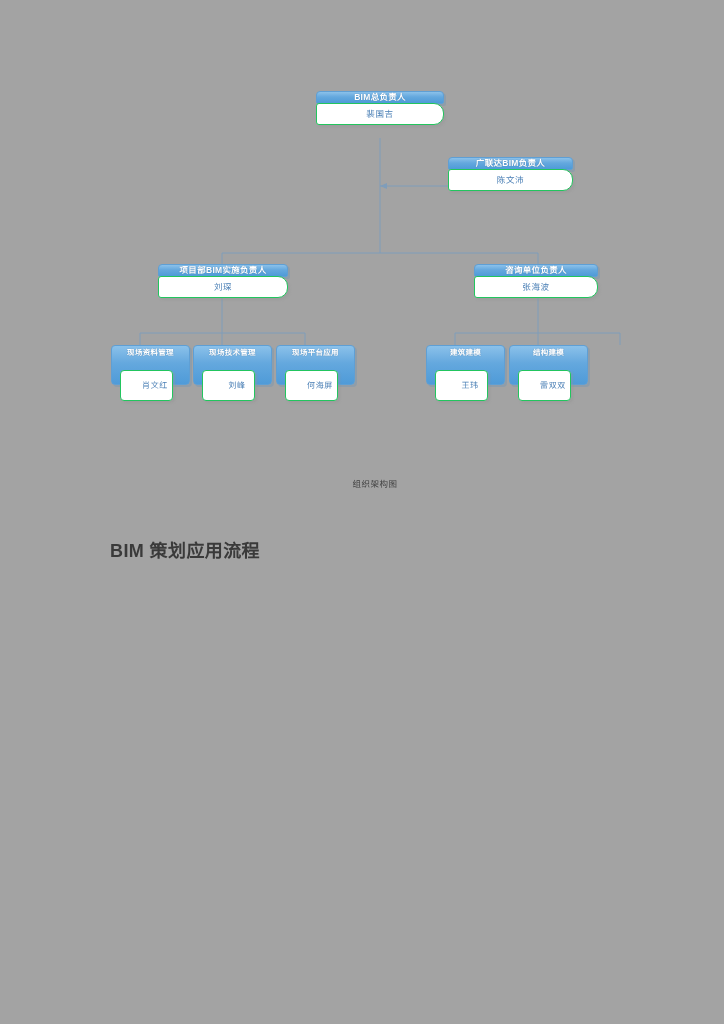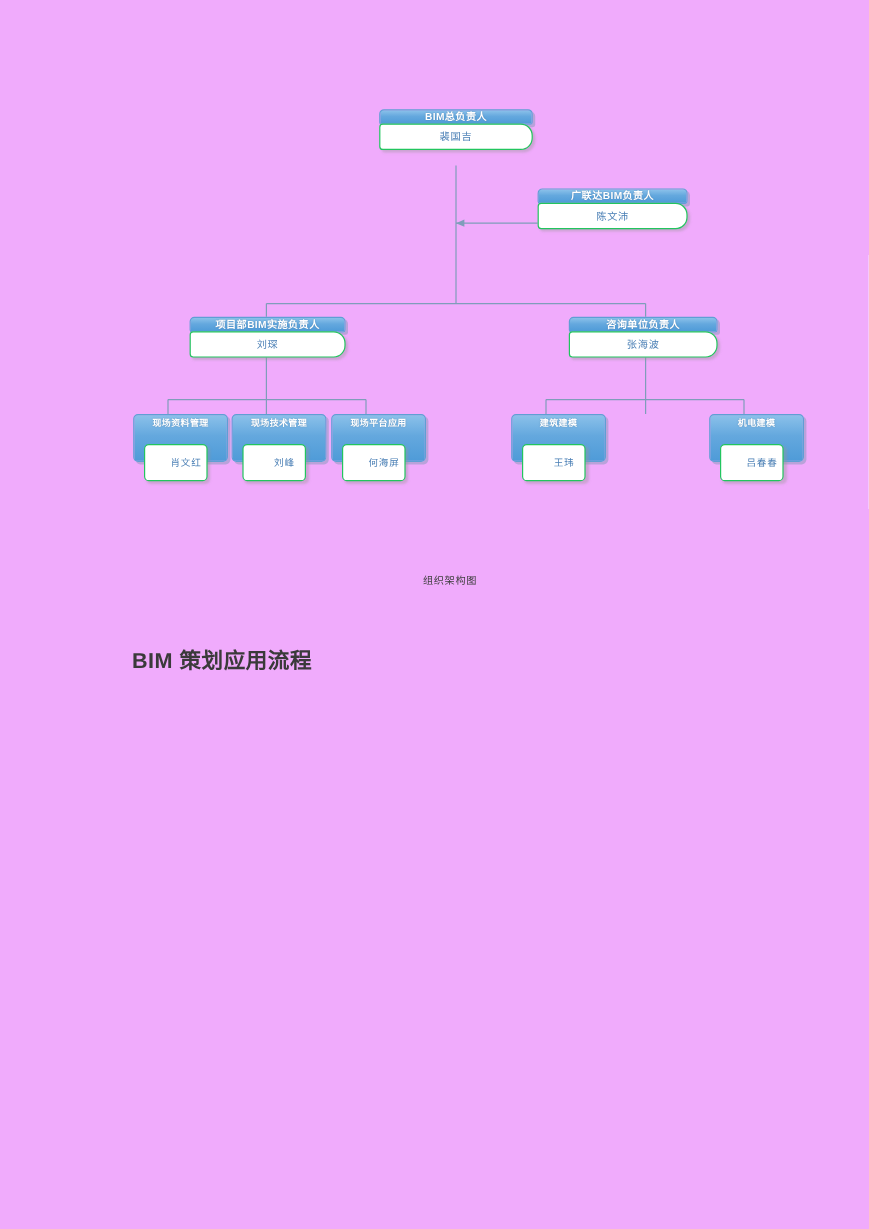--- a/index.html
+++ b/index.html
@@ -13,21 +13,21 @@
     height: 1024px;
     position: relative;
     font-family: "Liberation Sans", "DejaVu Sans", sans-serif;
     color: #262626;
     overflow: hidden;
   }
 
   .page {
     position: absolute;
     inset: 0;
-    background: #f0abfc;
+    background: #a3a3a3;
   }
 
   
   .org-chart {
     position: absolute;
     left: 0;
     top: 0;
     width: 724px;
     height: 470px;
   }
@@ -220,25 +220,25 @@
     <div class="node leaf" style="left:276px; top:345px;">
       <div class="node-head">现场平台应用</div>
       <div class="node-body">何海屏</div>
     </div>
 
     <div class="node leaf" style="left:426px; top:345px;">
       <div class="node-head">建筑建模</div>
       <div class="node-body">王玮</div>
     </div>
 
-
-    <div class="node leaf" style="left:591px; top:345px;">
-      <div class="node-head">机电建模</div>
-      <div class="node-body">吕春春</div>
-    </div>
+    <div class="node leaf" style="left:509px; top:345px;">
+      <div class="node-head">结构建模</div>
+      <div class="node-body">雷双双</div>
+    </div>
+
 
   </div>
 
   <div class="chart-caption">组织架构图</div>
 
   <div class="section-heading">BIM 策划应用流程</div>
 
 </div>
 
 </body></html>

